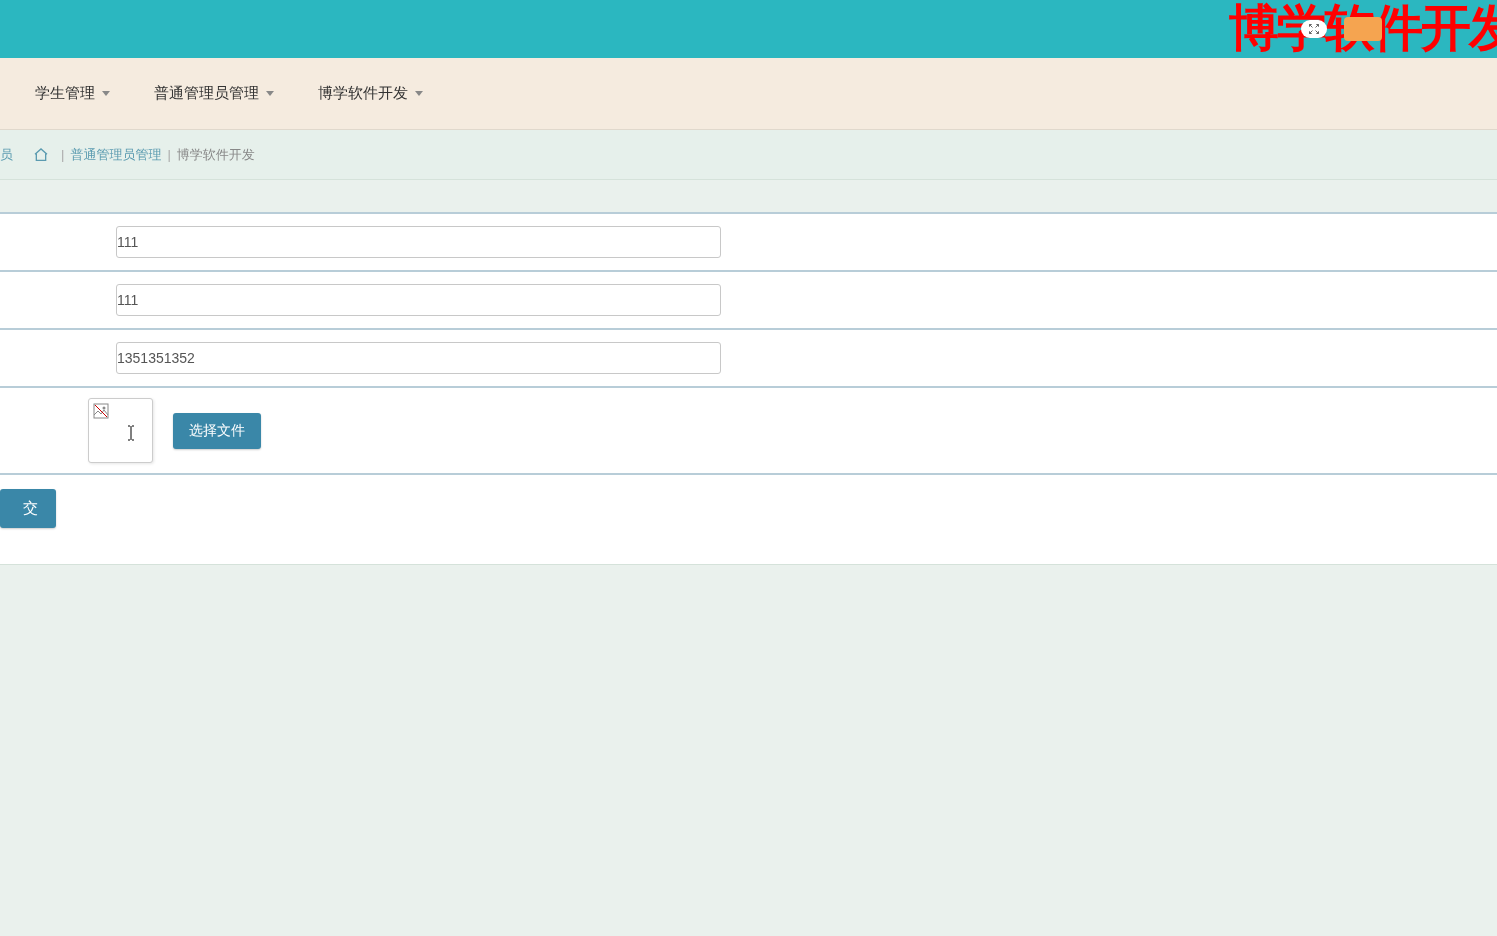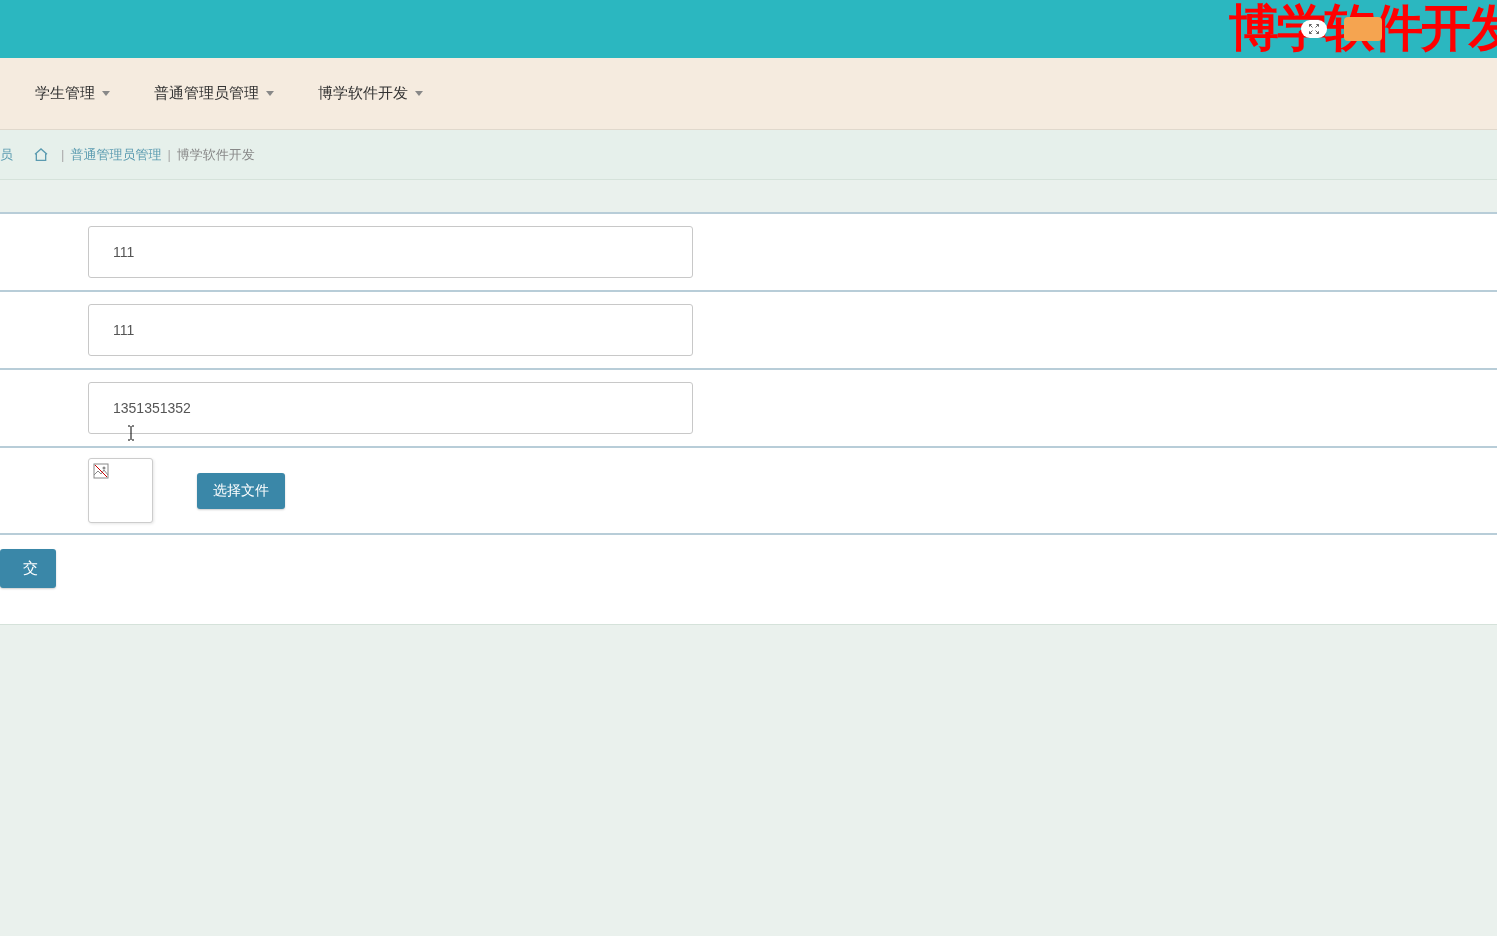--- a/index.html
+++ b/index.html
@@ -126,26 +126,26 @@
       align-items: center;
     }
     .form-row + .form-row {
       margin-top: -2px;
     }
     .form-row.image-row {
       padding: 10px 0;
       align-items: center;
     }
     .form-input {
-      margin-left: 88px;
+      margin-left: 116px;
       width: 605px;
-      height: 52px;
+      height: 32px;
       border: 1px solid #c8c8c8;
       border-radius: 3px;
-      padding: 0 24px;
+      padding: 0 0;
       font-size: 14px;
       color: #555;
       outline: none;
     }
     .image-preview {
       margin-left: 88px;
       width: 65px;
       height: 65px;
       border: 1px solid #ccc;
       border-radius: 3px;
@@ -158,21 +158,21 @@
       top: 4px;
       left: 4px;
       width: 16px;
       height: 16px;
     }
     .broken-img-icon svg {
       width: 16px;
       height: 16px;
     }
     .file-button {
-      margin-left: 44px;
+      margin-left: 20px;
       background: #3a87a8;
       color: #fff;
       border: none;
       border-radius: 3px;
       padding: 9px 16px;
       font-size: 14px;
       cursor: pointer;
       box-shadow: 0 1px 2px rgba(0,0,0,0.2);
     }
     .submit-row {

